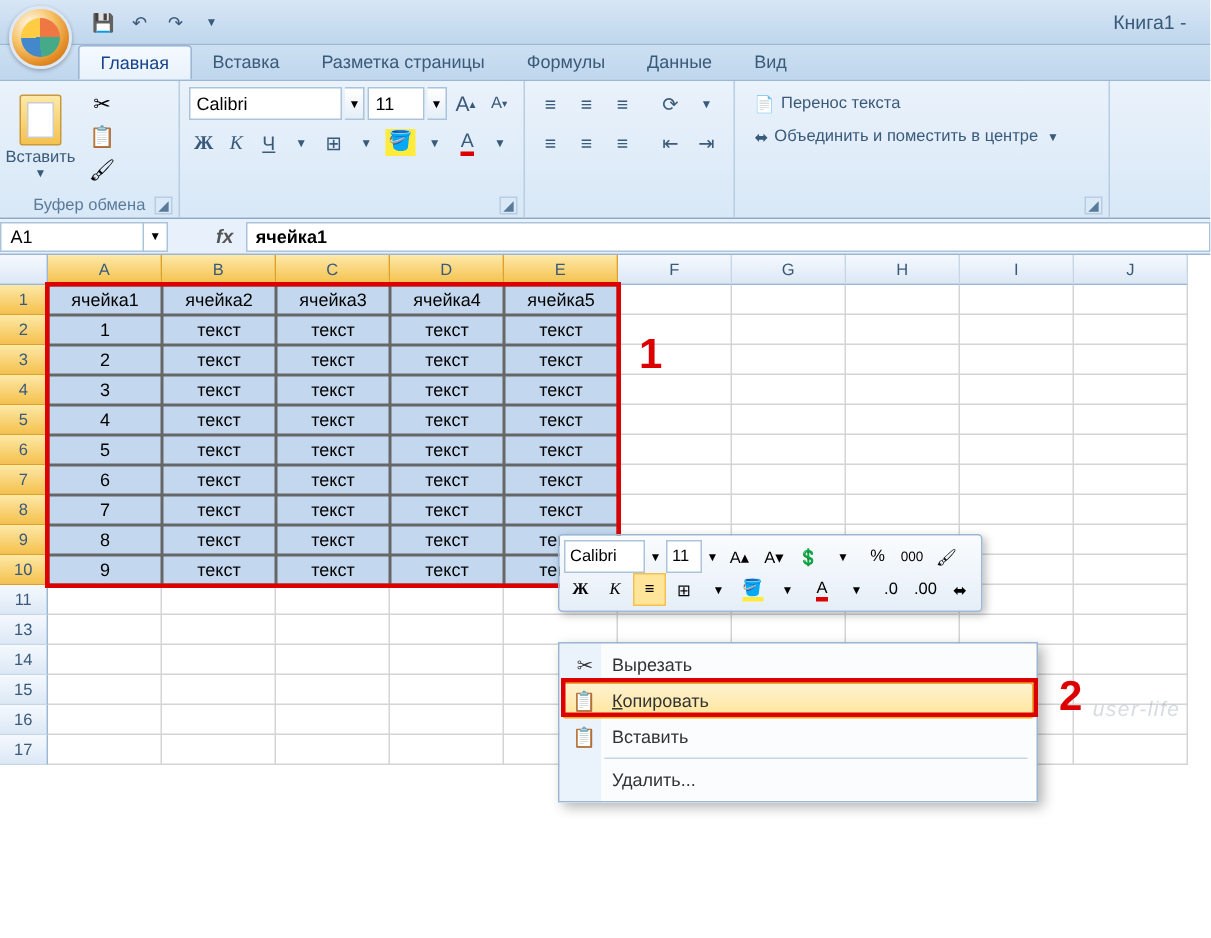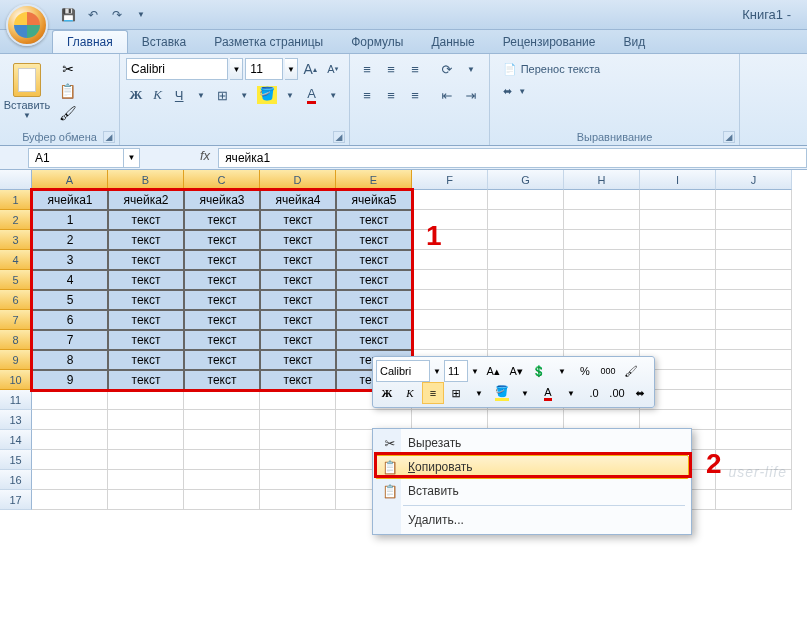--- a/index.html
+++ b/index.html
@@ -7,21 +7,21 @@
 
 
 .titlebar { height:30px; background:linear-gradient(#d8e6f5,#bfd6ed); display:flex; align-items:center; padding:0 8px; border-bottom:1px solid #9bb7d5; }
 .office-btn { width:42px; height:42px; position:absolute; top:4px; left:6px; border-radius:50%; background:radial-gradient(circle at 35% 30%,#fff 0%,#f7c469 40%,#e38b24 70%,#b85e12 100%); border:2px solid #dce8f5; box-shadow:0 1px 3px rgba(0,0,0,.3); z-index:10; }
 .office-btn::after{content:"";position:absolute;top:6px;left:6px;right:6px;bottom:6px;border-radius:50%;background:conic-gradient(#e74 0 90deg,#4a8 90deg 180deg,#48c 180deg 270deg,#fc4 270deg 360deg);}
 .qat { margin-left:52px; display:flex; gap:6px; align-items:center; }
 .qat-btn { width:18px; height:18px; display:flex; align-items:center; justify-content:center; font-size:12px; color:#3a5a7a; cursor:pointer; }
 .title-text { margin-left:auto; font-size:13px; color:#3a5a7a; padding-right:8px; }
 
 
-.ribbon-tabs { height:24px; background:linear-gradient(#cde0f2,#bfd6ed); display:flex; align-items:flex-end; padding-left:52px; border-bottom:1px solid #9bb7d5; }
+.ribbon-tabs { height:24px; background:linear-gradient(#cde0f2,#bfd6ed); display:flex; align-items:flex-start; padding-left:52px; border-bottom:1px solid #9bb7d5; }
 .tab { padding:4px 14px; font-size:12px; color:#3a5a7a; cursor:pointer; }
 .tab.active { background:linear-gradient(#f5faff,#e8f1fb); border:1px solid #9bb7d5; border-bottom:none; border-radius:3px 3px 0 0; color:#15428b; font-weight:500; }
 
 
 .ribbon { height:92px; background:linear-gradient(#eaf2fb,#d8e8f7); display:flex; border-bottom:1px solid #8aa8c8; }
 .group { border-right:1px solid #b8cde2; padding:4px 6px; display:flex; flex-direction:column; position:relative; }
 .group-label { position:absolute; bottom:2px; left:0; right:0; text-align:center; font-size:11px; color:#5a7a9a; }
 .group-launcher { position:absolute; bottom:2px; right:4px; width:12px; height:12px; font-size:9px; color:#5a7a9a; cursor:pointer; display:flex; align-items:center; justify-content:center; border:1px solid #b8cde2; }
 
 .clipboard { width:120px; }
@@ -43,23 +43,23 @@
 .italic-i { font-style:italic; font-family:'Times New Roman'; }
 .under-u { text-decoration:underline; }
 
 .align-group { width:200px; }
 .align-row { display:flex; gap:2px; margin-bottom:4px; }
 .merge-group { width:250px; }
 .merge-btn { height:22px; display:flex; align-items:center; gap:4px; padding:0 6px; font-size:11px; color:#3a5a7a; cursor:pointer; border:1px solid transparent; }
 
 
 .formula-bar { height:24px; background:#e8f1fb; display:flex; align-items:center; border-bottom:1px solid #9bb7d5; }
-.name-box { width:96px; height:20px; margin-left:28px; border:1px solid #abc4dc; background:#fff; font-size:12px; padding:0 6px; display:flex; align-items:center; }
+.name-box { width:96px; height:20px; margin-left:0; border:1px solid #abc4dc; background:#fff; font-size:12px; padding:0 6px; display:flex; align-items:center; }
 .nb-arrow { width:16px; height:20px; border:1px solid #abc4dc; border-left:none; background:#fff; font-size:8px; display:flex; align-items:center; justify-content:center; cursor:pointer; }
-.fx-area { margin-left:60px; display:flex; flex:1; }
+.fx-area { margin-left:32px; display:flex; align-items:center; flex:1;font-weight:bold; }
 .fx-lbl { font-style:italic; font-size:13px; color:#555; margin-right:8px; }
 .formula-input { flex:1; height:20px; border:1px solid #abc4dc; background:#fff; font-size:12px; padding:0 6px; display:flex; align-items:center; }
 
 
 .grid-area { position:relative; background:#fff; }
 .col-headers { display:flex; height:20px; }
 .corner { width:32px; height:20px; background:linear-gradient(#f5f9fe,#dce8f5); border-right:1px solid #9bb7d5; border-bottom:1px solid #9bb7d5; }
 .col-h { width:76px; height:20px; background:linear-gradient(#f5f9fe,#dce8f5); border-right:1px solid #c5d6e8; border-bottom:1px solid #9bb7d5; font-size:11px; color:#3a5a7a; display:flex; align-items:center; justify-content:center; cursor:pointer; }
 .col-h.sel { background:linear-gradient(#fde9a8,#f5c14e); border-color:#e0a020; }
 .rows { }
@@ -103,21 +103,20 @@
   </div>
   <div class="title-text">Книга1 -</div>
 </div>
 
 <div class="ribbon-tabs" id="ribbon-tabs">
     <div class="tab active">Главная</div>
     <div class="tab">Вставка</div>
     <div class="tab">Разметка страницы</div>
     <div class="tab">Формулы</div>
     <div class="tab">Данные</div>
-    <div class="tab">Рецензирование</div>
     <div class="tab">Вид</div>
   </div>
 
 <div class="ribbon">
   <div class="group clipboard">
     <div style="display:flex;">
       <div class="paste-btn">
         <div class="paste-icon"></div>
         <div class="paste-lbl">Вставить</div>
         <div style="font-size:8px;color:#3a5a7a;">▼</div>
@@ -179,23 +178,23 @@
     </div>
   </div>
 
   <div class="group merge-group">
     <div class="merge-btn">
       <span>📄</span>
       <span>Перенос текста</span>
     </div>
     <div class="merge-btn">
       <span>⬌</span>
+      <span>Объединить и поместить в центре</span>
       <span style="font-size:8px;margin-left:2px;">▼</span>
     </div>
-    <div class="group-label">Выравнивание</div>
     <div class="group-launcher">◢</div>
   </div>
 </div>
 
 <div class="formula-bar">
   <div class="name-box">A1</div>
   <div class="nb-arrow">▼</div>
   <div class="fx-area">
     <div class="fx-lbl">fx</div>
     <div class="formula-input">ячейка1</div>

